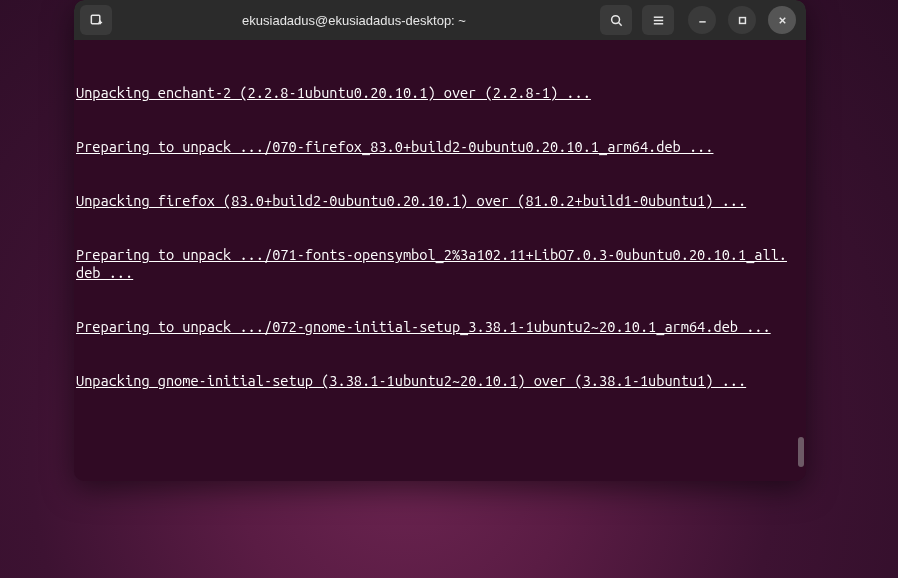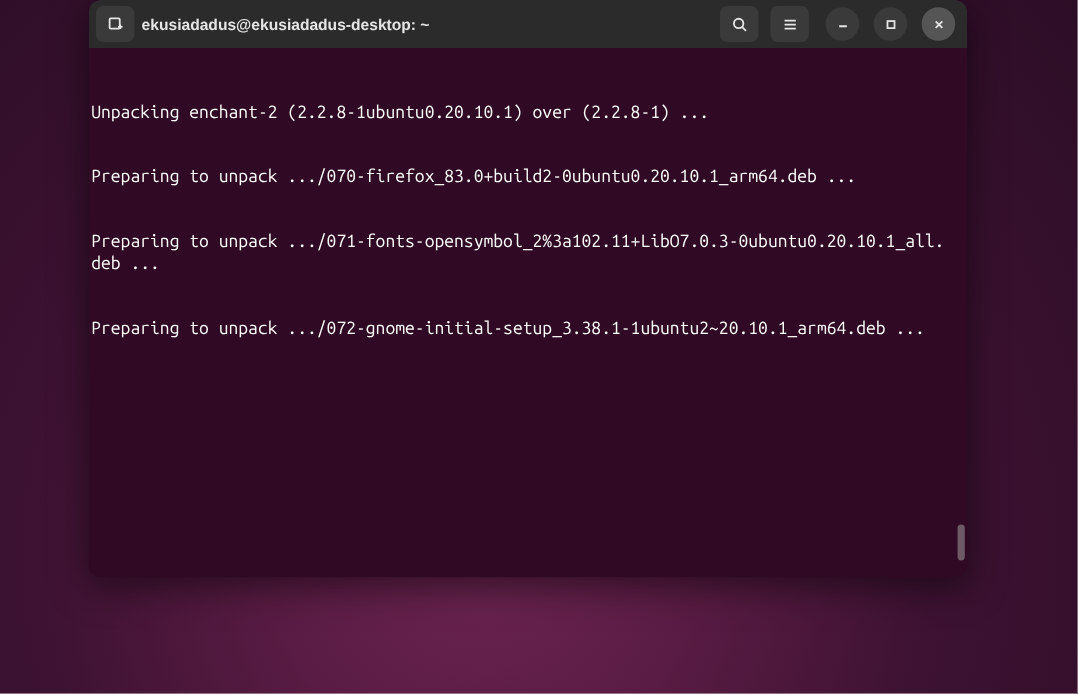--- a/index.html
+++ b/index.html
@@ -56,21 +56,22 @@
   }
   .tb-btn.round {
     width: 28px;
     height: 28px;
     border-radius: 50%;
     background: #3a3a3a;
   }
   .tb-btn svg { width: 15px; height: 15px; stroke: #e6e6e6; stroke-width: 1.6; fill: none; }
   .tb-title {
     flex: 1;
-    font-weight: 700;
+    text-align: center;
+    font-weight: 400;
     white-space: nowrap;
     overflow: hidden;
     text-overflow: ellipsis;
   }
   .tb-right-group { display: flex; gap: 10px; align-items: center; margin-left:4px; }
   .tb-win-controls { display: flex; gap: 12px; align-items: center; margin-left: 8px; margin-right: 4px;}
   .tb-win-controls .tb-btn.round svg { width: 11px; height: 11px; }
 
   .terminal {
     flex: 1;
@@ -83,21 +84,21 @@
     white-space: pre-wrap;
     word-break: break-all;
     overflow: hidden;
   }
   .term-inner {
     position: absolute;
     left: 2px;
     right: 12px;
     top: 8px;
   }
-  .term-line { display: block; }
+  .term-line { display: block; text-decoration: underline; }
   .scrollbar {
     position: absolute;
     right: 2px;
     bottom: 14px;
     width: 6px;
     height: 30px;
     background: #6d5a66;
     border-radius: 3px;
   }
 </style>
@@ -151,22 +152,24 @@
             <line x1="9" y1="3" x2="3" y2="9"></line>
           </svg>
         </div>
       </div>
     </div>
 
     <div class="terminal">
       <div class="term-inner">
         <span class="term-line">Unpacking enchant-2 (2.2.8-1ubuntu0.20.10.1) over (2.2.8-1) ...</span>
         <span class="term-line">Preparing to unpack .../070-firefox_83.0+build2-0ubuntu0.20.10.1_arm64.deb ...</span>
+        <span class="term-line">Unpacking firefox (83.0+build2-0ubuntu0.20.10.1) over (81.0.2+build1-0ubuntu1) ...</span>
         <span class="term-line">Preparing to unpack .../071-fonts-opensymbol_2%3a102.11+LibO7.0.3-0ubuntu0.20.10.1_all.deb ...</span>
         <span class="term-line">Preparing to unpack .../072-gnome-initial-setup_3.38.1-1ubuntu2~20.10.1_arm64.deb ...</span>
+        <span class="term-line">Unpacking gnome-initial-setup (3.38.1-1ubuntu2~20.10.1) over (3.38.1-1ubuntu1) ...</span>
         
         
         
         
         
         
         
         
         
         

